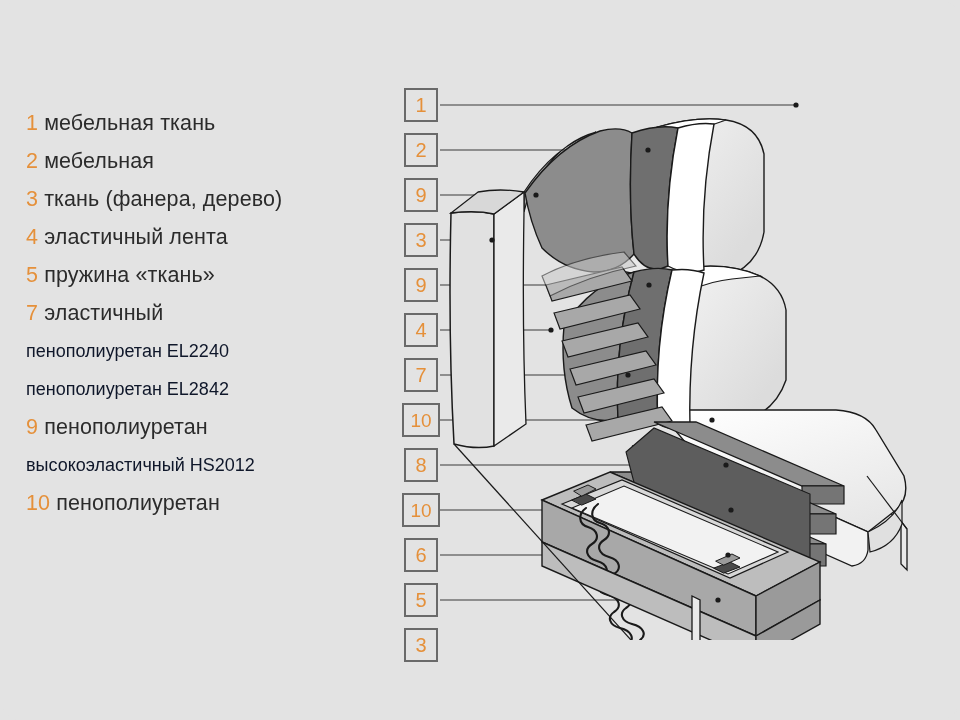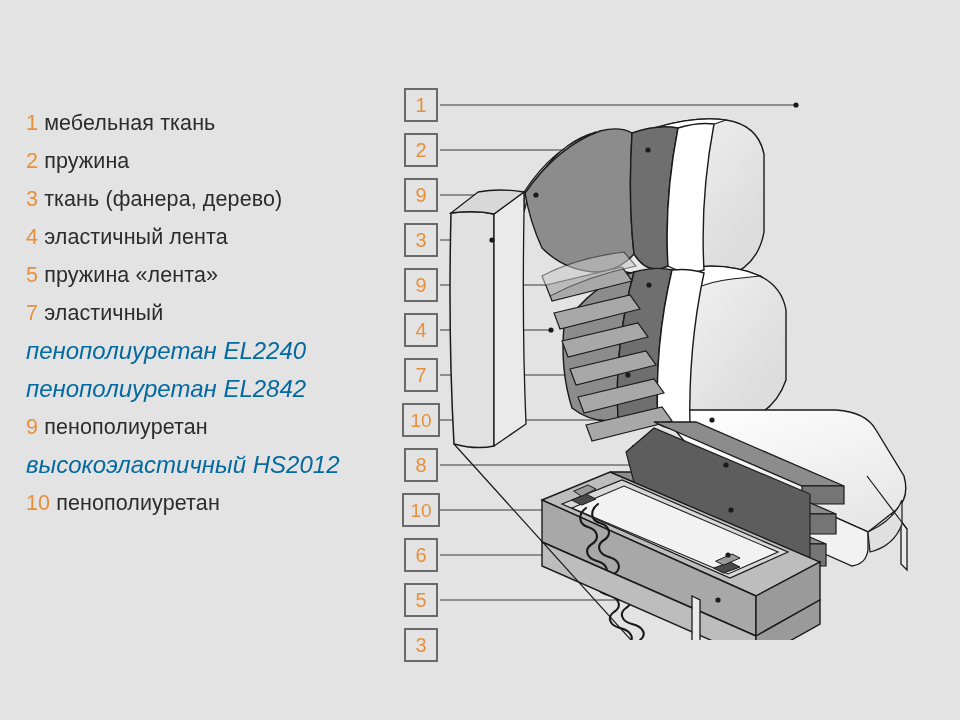--- a/index.html
+++ b/index.html
@@ -33,25 +33,24 @@
   }
   .legend-num {
     color: #e5903a;
     font-size: 21.5px;
   }
   .legend-txt {
     color: #2b2b2b;
   }
   .legend-cont {
     display: block;
-    font-size: 24px;
+    font-size: 18px;
     line-height: 38px;
-    color: #0369a1;
+    color: #0f172a;
     white-space: nowrap;
-    font-style: italic;
   }
   
   #diagram {
     position: absolute;
     left: 396px;
     top: 80px;
     width: 564px;
     height: 560px;
   }
   .callout-box {
@@ -77,33 +76,33 @@
 
 <div id="page">
 
   <div id="legend">
     <div class="legend-row">
       <span class="legend-num">1</span>
       <span class="legend-txt">мебельная ткань</span>
     </div>
     <div class="legend-row">
       <span class="legend-num">2</span>
-      <span class="legend-txt">пружина</span>
+      <span class="legend-txt">мебельная</span>
     </div>
     <div class="legend-row">
       <span class="legend-num">3</span>
       <span class="legend-txt">ткань (фанера, дерево)</span>
     </div>
     <div class="legend-row">
       <span class="legend-num">4</span>
       <span class="legend-txt">эластичный лента</span>
     </div>
     <div class="legend-row">
       <span class="legend-num">5</span>
-      <span class="legend-txt">пружина «лента»</span>
+      <span class="legend-txt">пружина «ткань»</span>
     </div>
     <div class="legend-row">
       <span class="legend-num">7</span>
       <span class="legend-txt">эластичный</span>
     </div>
     <div class="legend-cont">пенополиуретан EL2240</div>
     <div class="legend-cont">пенополиуретан EL2842</div>
     <div class="legend-row">
       <span class="legend-num">9</span>
       <span class="legend-txt">пенополиуретан</span>

